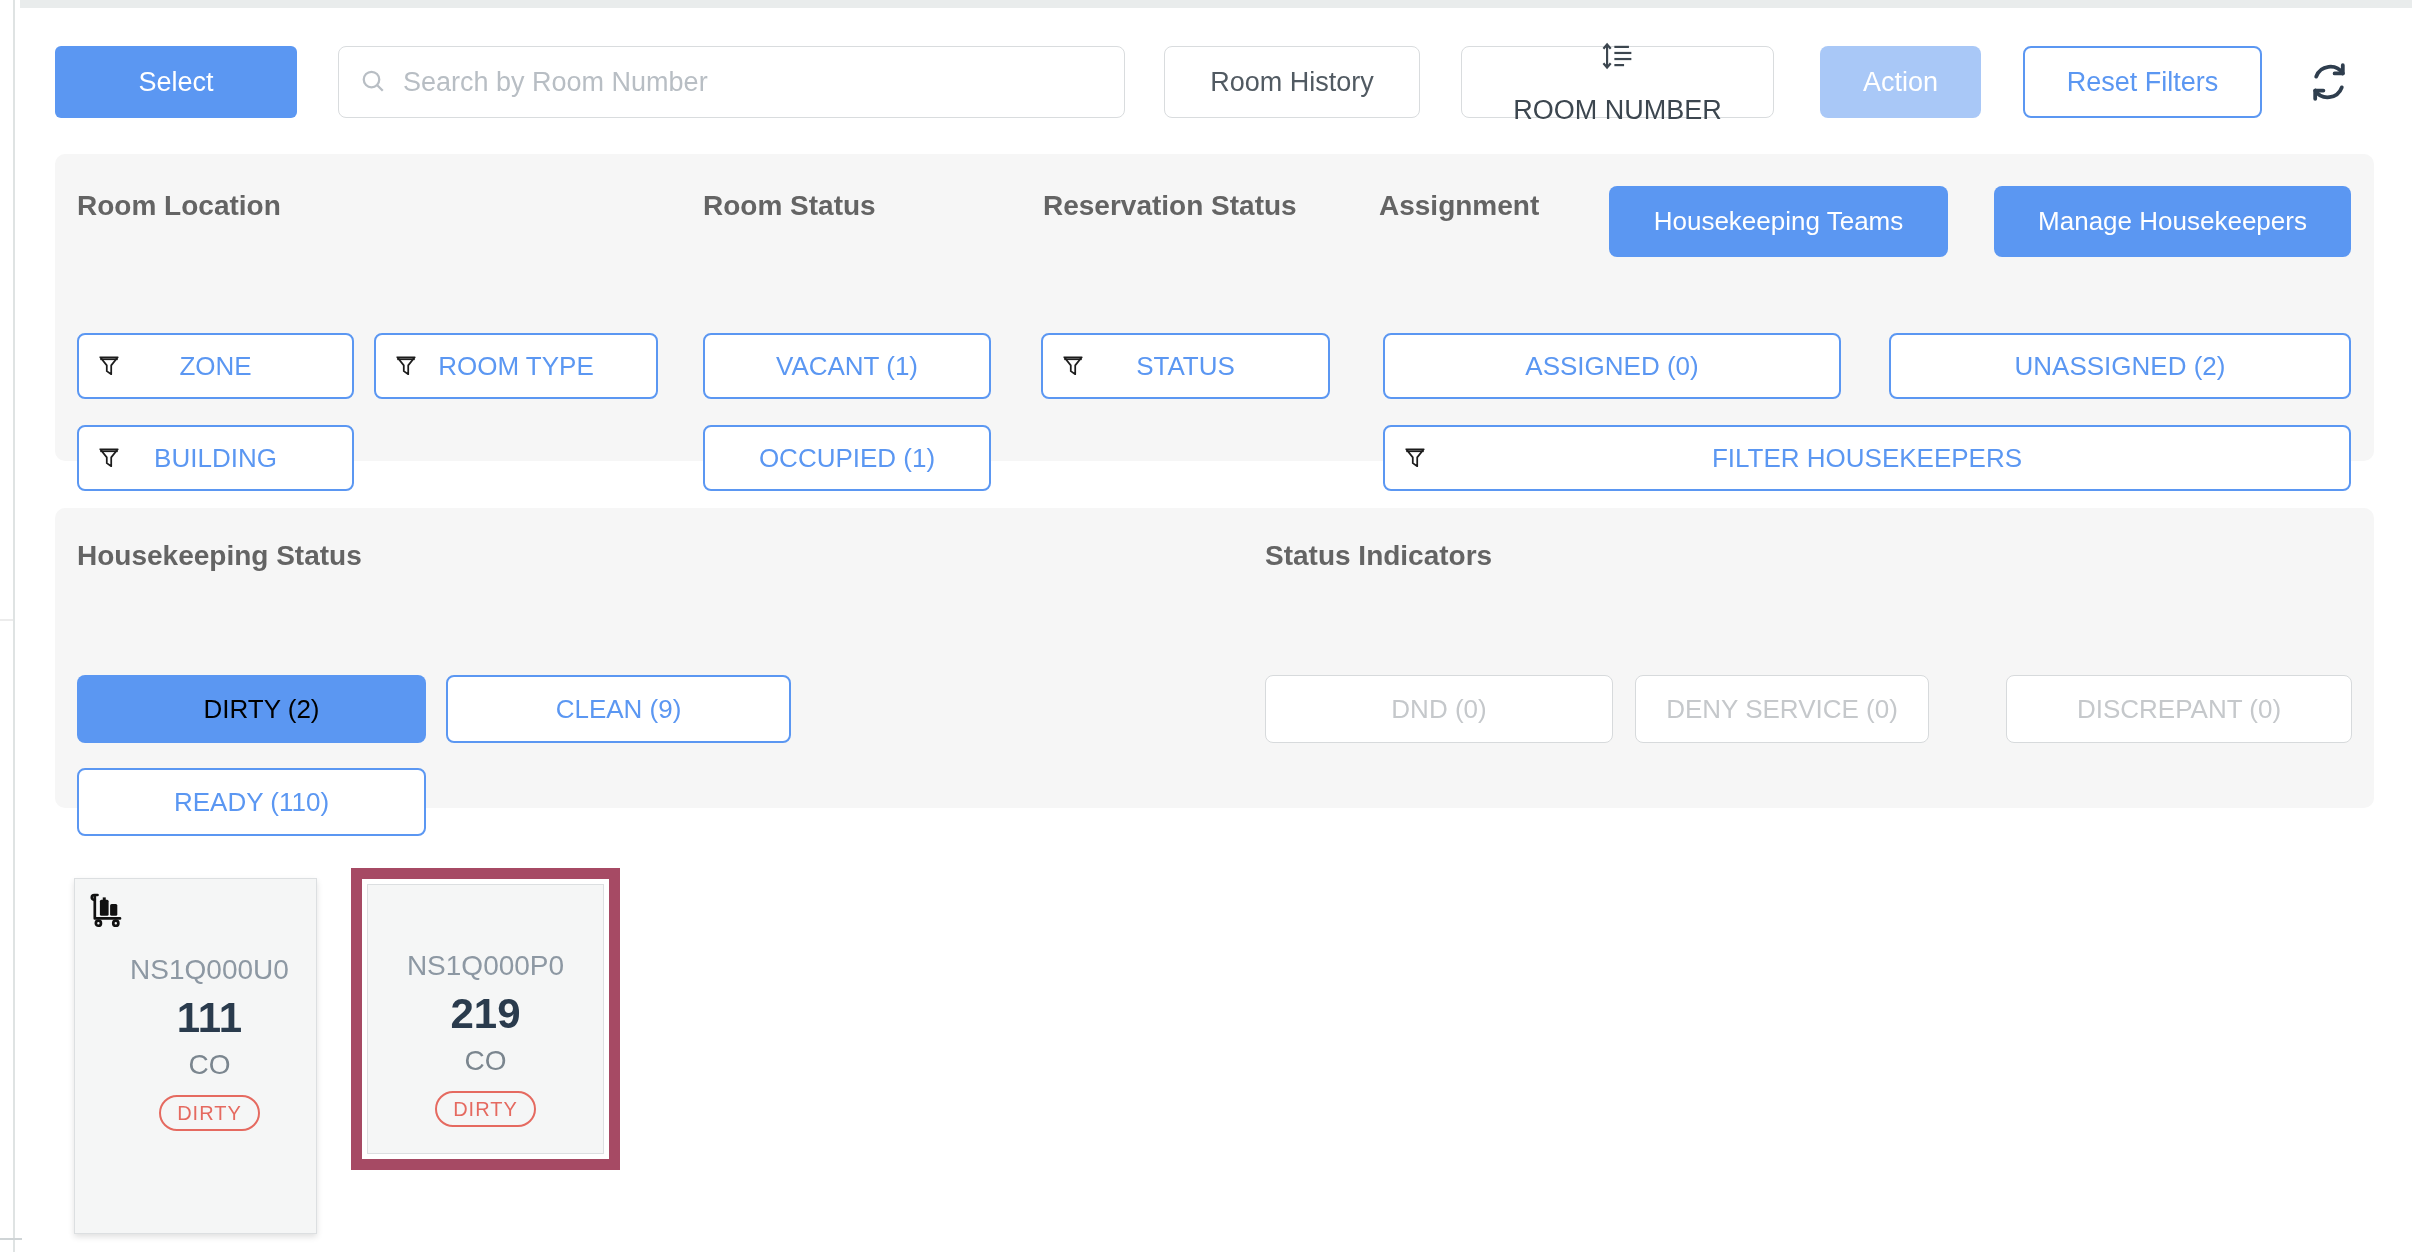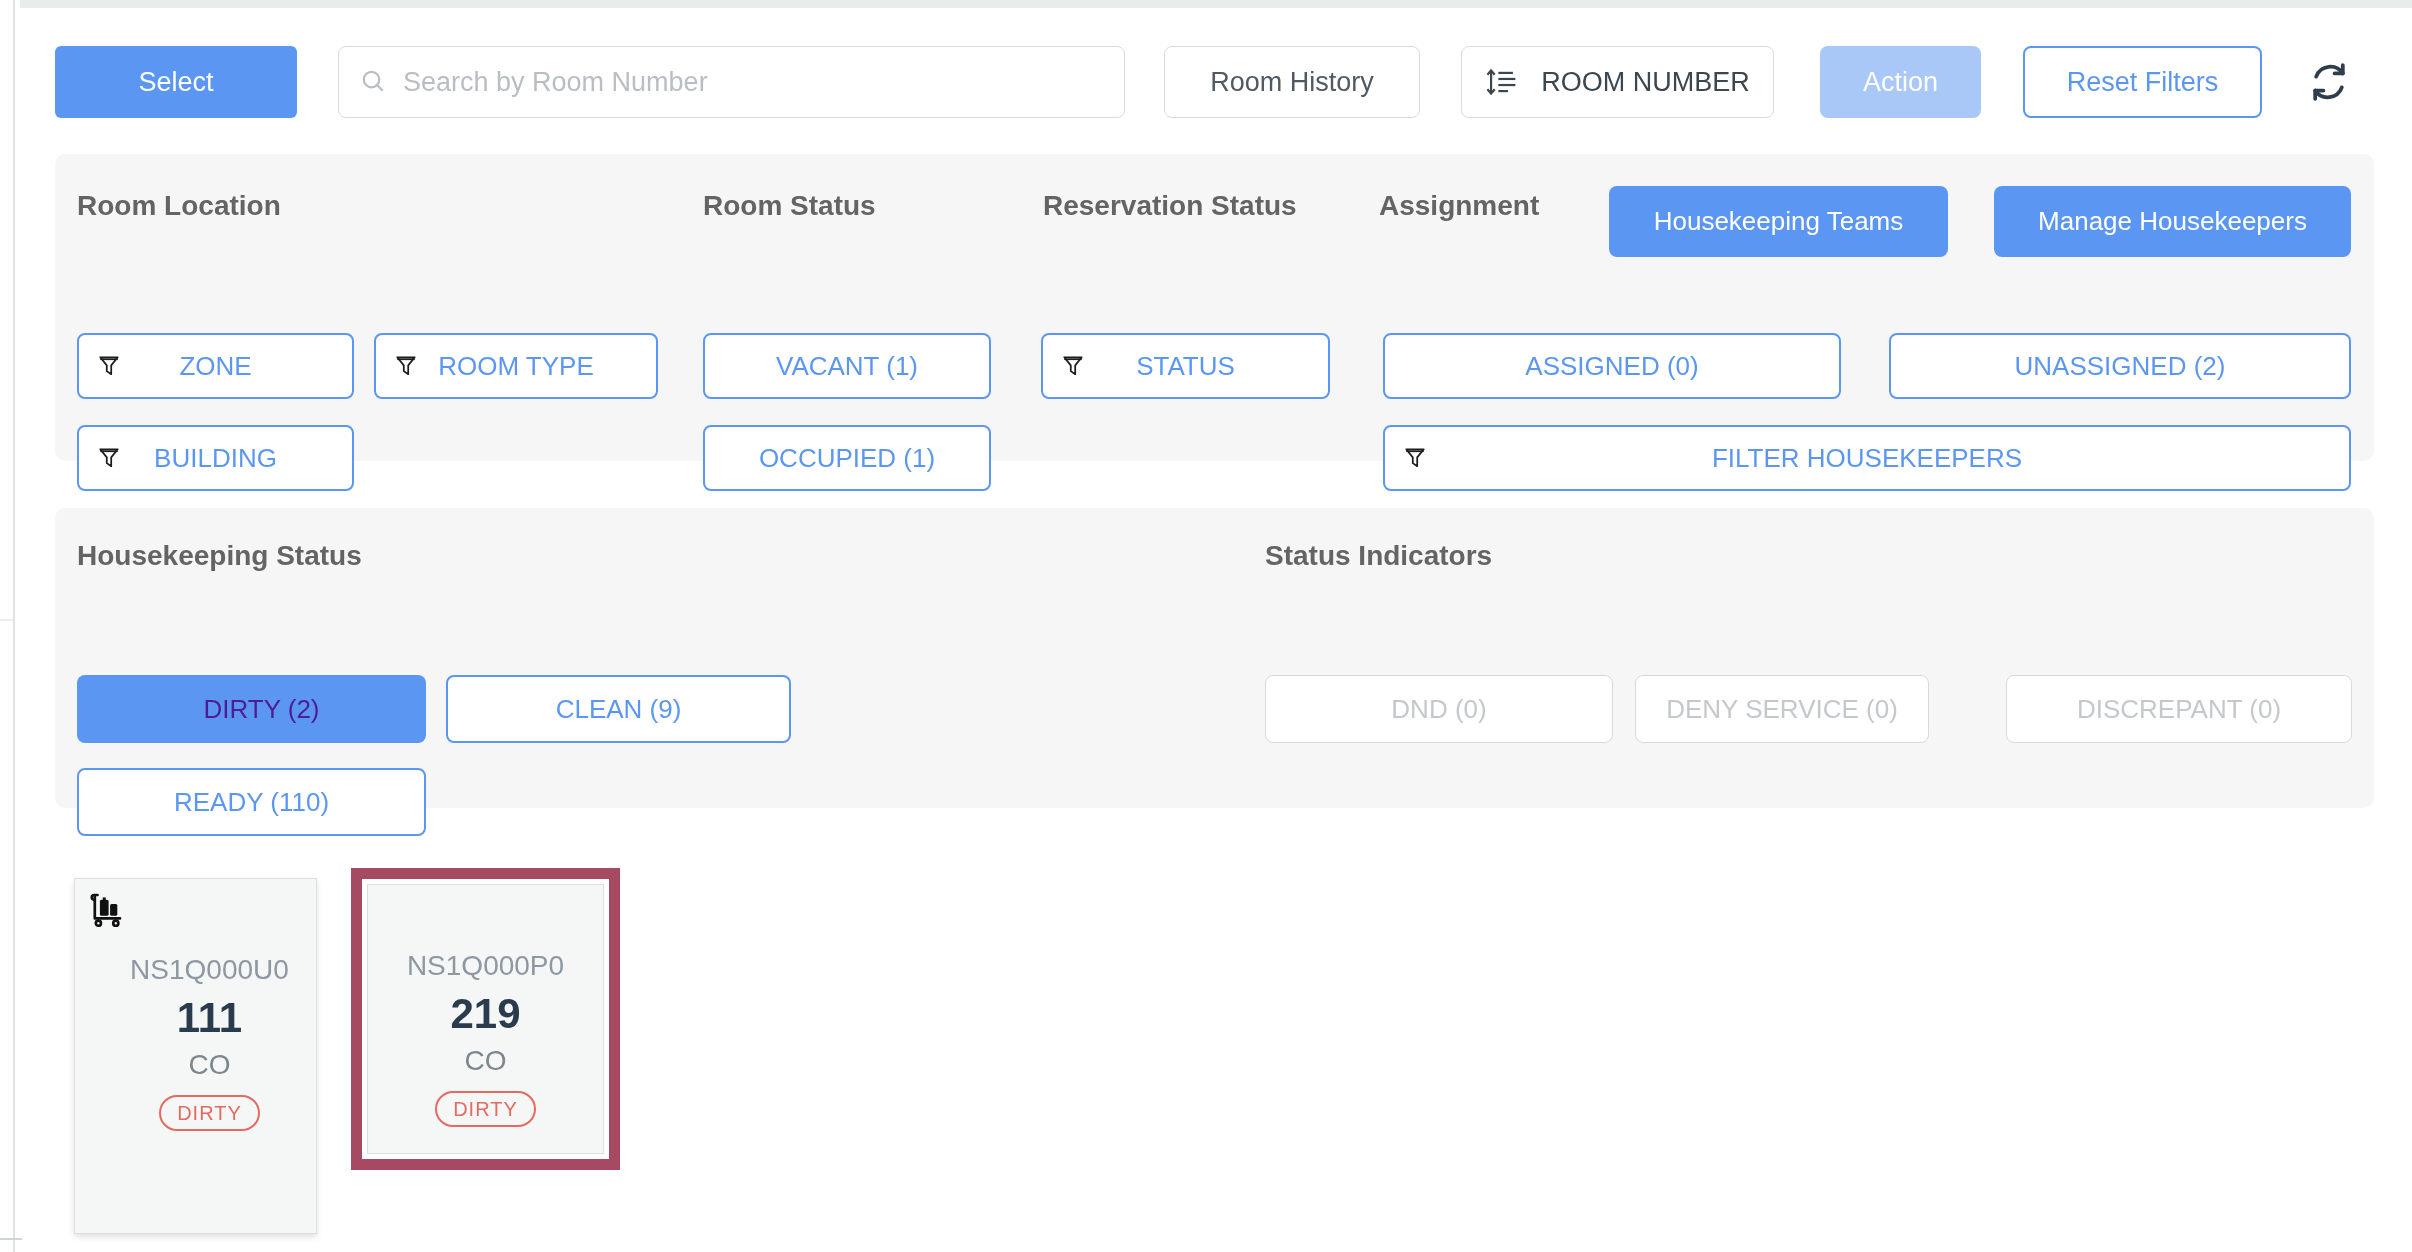--- a/index.html
+++ b/index.html
@@ -39,37 +39,37 @@
   .btn-outline-blue{border:2px solid var(--primary-blue);color:var(--primary-blue);}
 
   .tb{position:absolute;top:46px;height:72px;}
   .tb-select{left:55px;width:242px;}
   .tb-search{left:338px;width:787px;display:flex;align-items:center;background:#fff;
              border:1px solid var(--border-gray);border-radius:8px;padding:0 20px;}
   .tb-search input{border:none;outline:none;flex:1;font-size:27px;margin-left:14px;
                    font-family:"Liberation Sans",sans-serif;color:#3c464f;background:transparent;}
   .tb-search input::placeholder{color:var(--placeholder-gray);}
   .tb-history{left:1164px;width:256px;}
-  .tb-sort{left:1461px;width:313px;gap:22px;}
+  .tb-sort{left:1461px;width:313px;gap:22px;flex-direction:column;}
   .tb-action{left:1820px;width:161px;}
   .tb-reset{left:2023px;width:239px;}
   .tb-refresh{left:2303px;top:56px;width:52px;height:52px;border:none;background:transparent;
               display:flex;align-items:center;justify-content:center;cursor:pointer;}
 
   
   .panel{position:absolute;left:55px;width:2319px;background:var(--panel-bg);border-radius:10px;}
   .panel-1{top:154px;height:307px;}
   .panel-2{top:508px;height:300px;}
   .panel h2{position:absolute;font-size:28px;font-weight:bold;color:var(--title-gray);line-height:1;}
 
   .fbtn{position:absolute;height:66px;display:flex;align-items:center;justify-content:center;
         background:#fff;border:2px solid var(--primary-blue);border-radius:8px;color:var(--primary-blue);
         font-size:26px;cursor:pointer;margin-top:47px;}
   .fbtn .funnel{position:absolute;left:16px;top:50%;transform:translateY(-50%);display:flex;}
-  .fbtn-filled{background:var(--primary-blue);border:none;color:#4c1d95;padding-left:20px;}
+  .fbtn-filled{background:var(--primary-blue);border:none;color:#000000;padding-left:20px;}
   .fbtn-disabled{border:1px solid var(--disabled-border);color:var(--disabled-text);cursor:default;}
   .action-blue{position:absolute;height:71px;display:flex;align-items:center;justify-content:center;
                background:var(--primary-blue);border:none;border-radius:8px;color:#fff;font-size:26px;cursor:pointer;}
 
   
   .card{position:absolute;background:var(--card-bg);border:1px solid var(--card-border);
         box-shadow:0 3px 6px rgba(0,0,0,.12);display:flex;flex-direction:column;align-items:center;cursor:pointer;}
   .card-1{left:74px;top:878px;width:243px;height:356px;padding-top:76px;padding-left:28px;}
   .card-hl-outer{position:absolute;left:351px;top:868px;width:269px;height:302px;
                  border:11px solid var(--highlight-maroon);background:#fff;padding:5px;cursor:pointer;}

